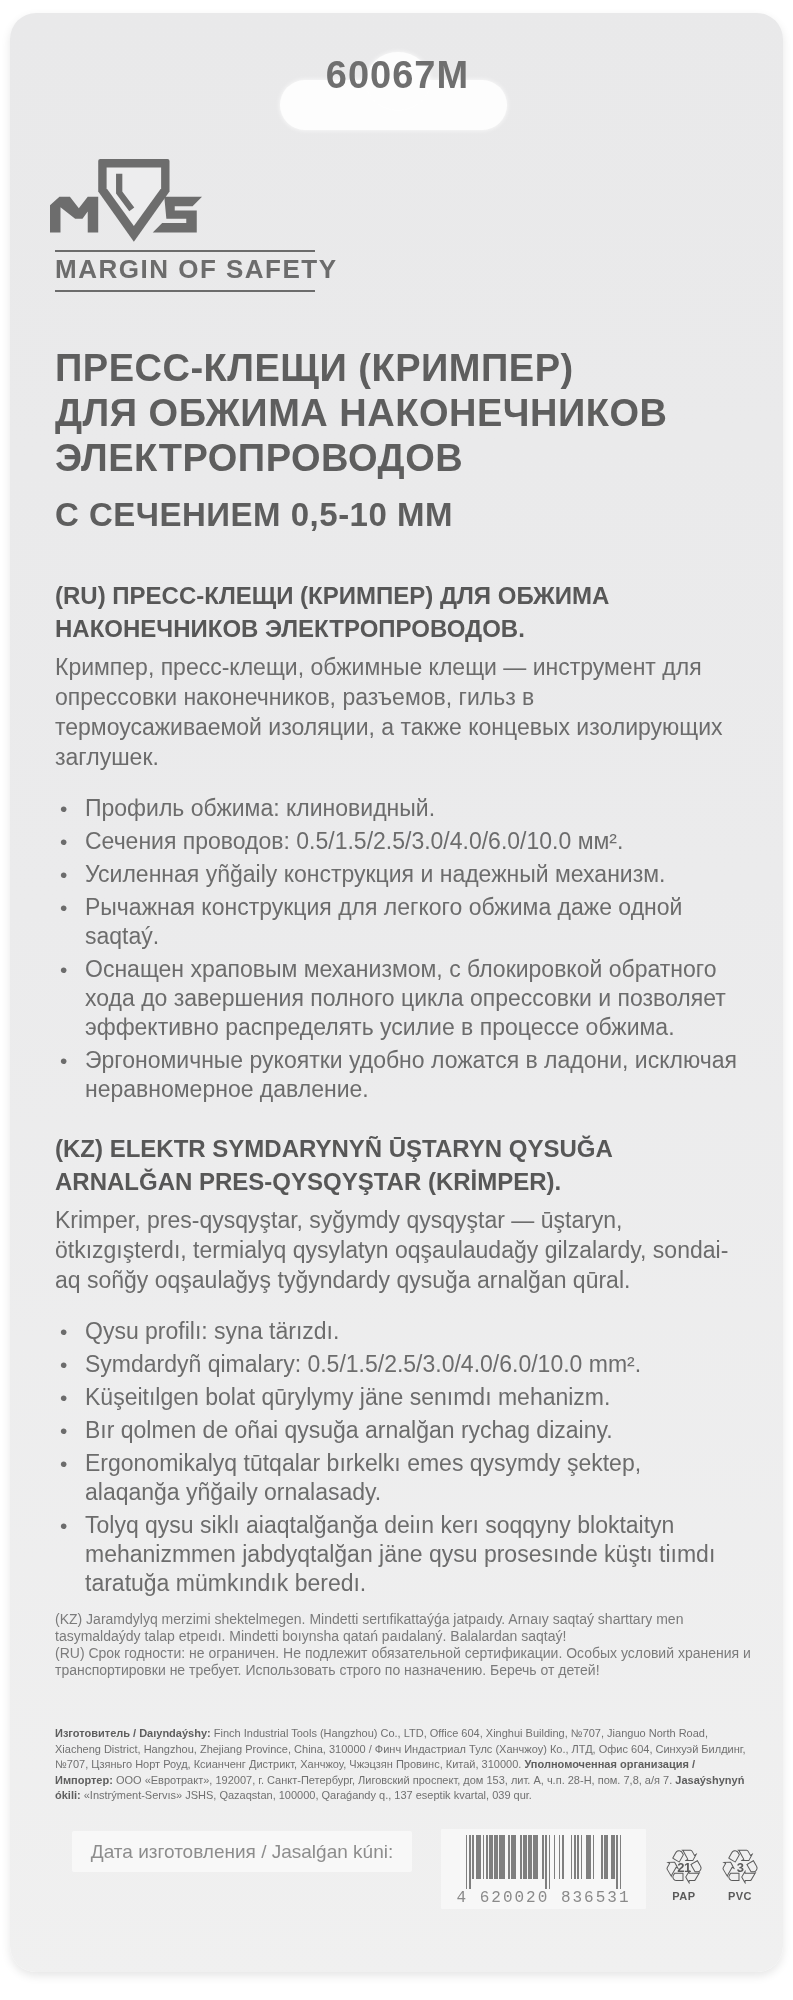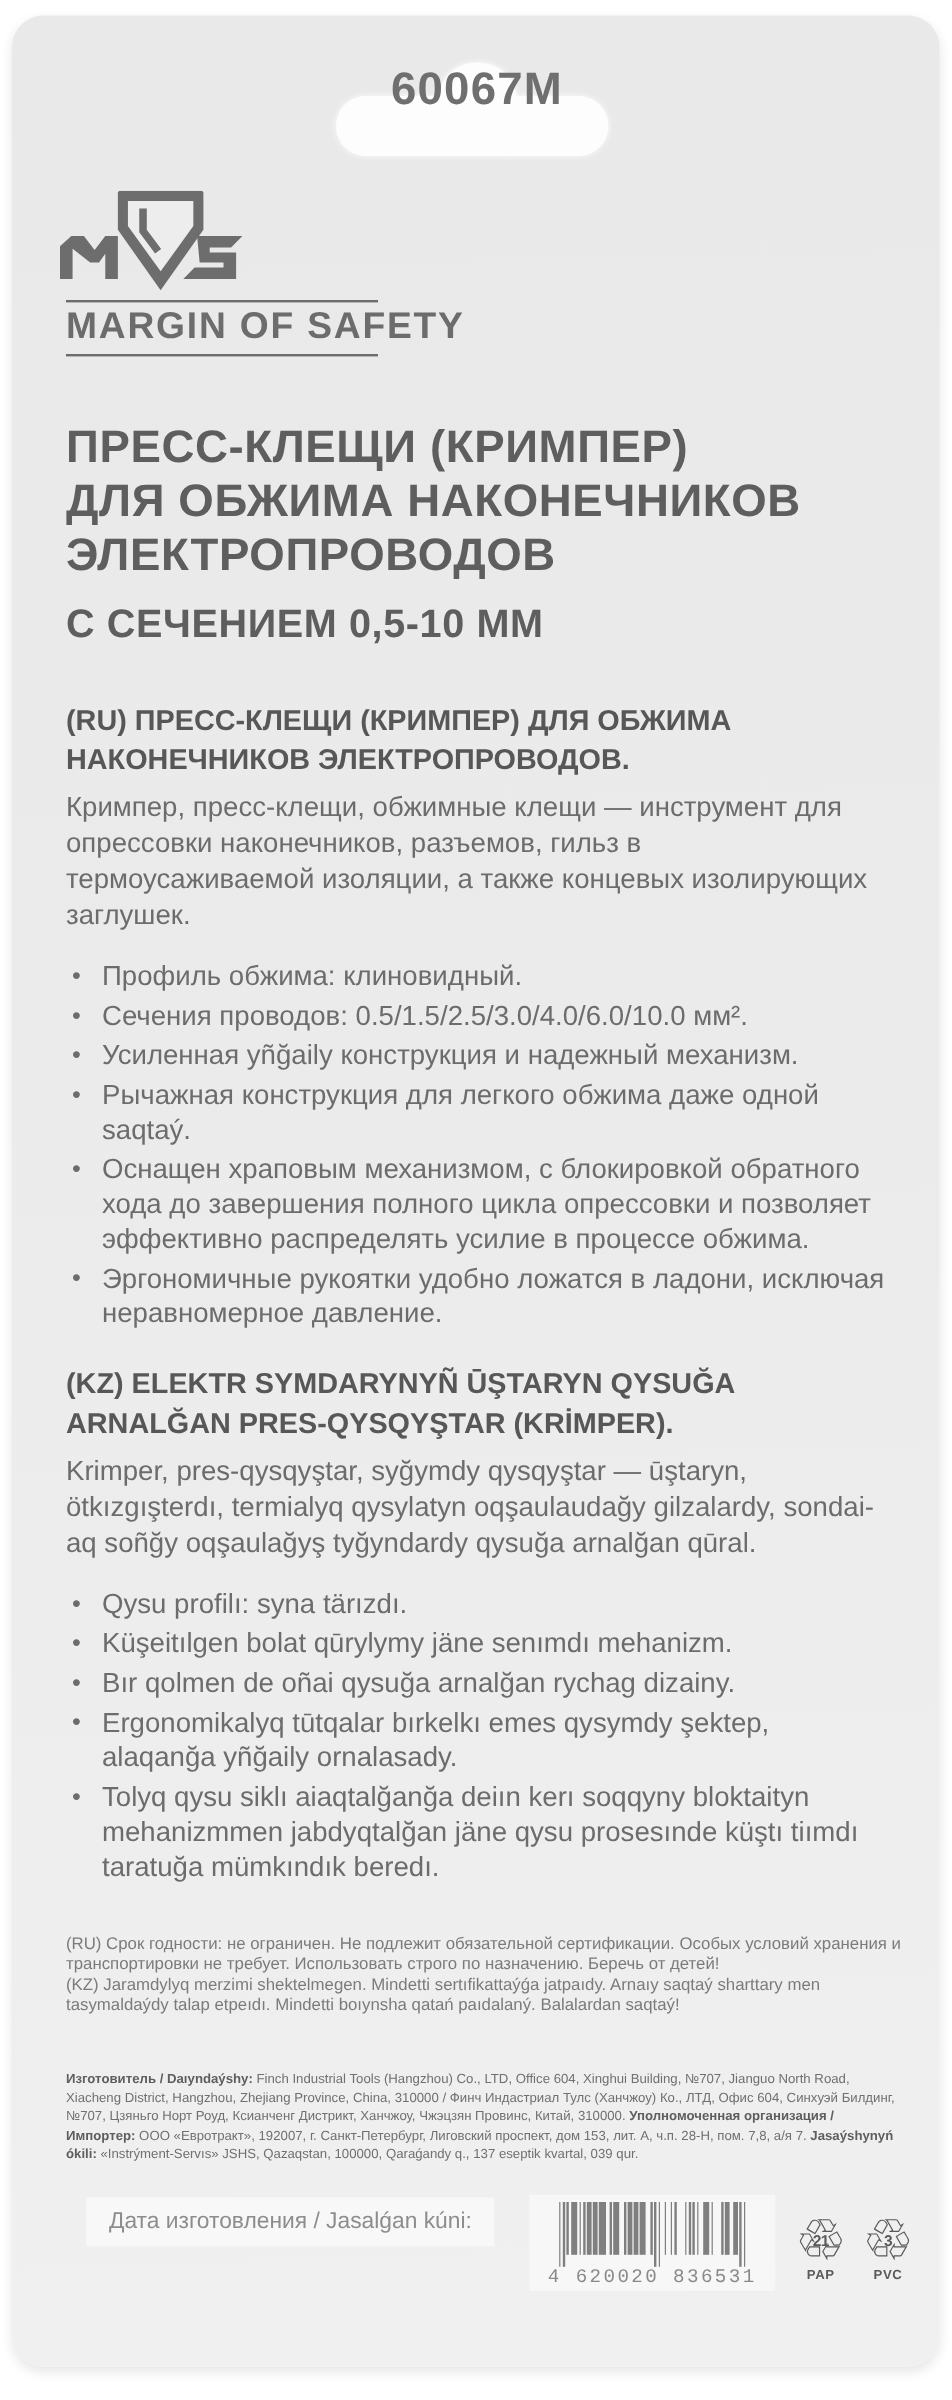--- a/index.html
+++ b/index.html
@@ -27,21 +27,21 @@
   .inner{padding:0 43px 0 45px;position:relative;}
   .sku{
     margin-top:42px;text-align:center;
     font-size:38px;line-height:40px;font-weight:bold;color:#6f6f6f;letter-spacing:1px;
   }
   .logo-wrap{margin-top:64px;width:260px;}
   .logo-svg{display:block;margin-left:-5px;}
   .brand-rule{height:2px;background:#6c6c6c;width:260px;margin-top:5px;}
   .brand-name{
     width:260px;text-align:center;margin:2px 0;
-    font-size:31px;font-weight:bold;color:#6c6c6c;letter-spacing:1.5px;white-space:nowrap;
+    font-size:26px;font-weight:bold;color:#6c6c6c;letter-spacing:1.5px;white-space:nowrap;
   }
   .title{
     margin-top:54px;font-size:38px;line-height:45px;font-weight:bold;color:#5e5e5e;letter-spacing:0.5px;
   }
   .subtitle{
     margin-top:14px;font-size:33px;line-height:40px;font-weight:bold;color:#5e5e5e;letter-spacing:0.5px;
   }
   .section{margin-top:44px;}
   .section.kz{margin-top:28px;}
   .sec-heading{
@@ -147,31 +147,32 @@
         <li>Оснащен храповым механизмом, с блокировкой обратного хода до завершения полного цикла опрессовки и позволяет эффективно распределять усилие в процессе обжима.</li>
         <li>Эргономичные рукоятки удобно ложатся в ладони, исключая неравномерное давление.</li>
       </ul>
     </div>
 
     <div class="section kz">
       <div class="sec-heading">(KZ) ELEKTR SYMDARYNYÑ ŪŞTARYN QYSUĞA ARNALĞAN PRES-QYSQYŞTAR (KRİMPER).</div>
       <div class="sec-intro">Krimper, pres-qysqyştar, syğymdy qysqyştar — ūştaryn, ötkızgışterdı, termialyq qysylatyn oqşaulaudağy gilzalardy, sondai-aq soñğy oqşaulağyş tyğyndardy qysuğa arnalğan qūral.</div>
       <ul class="features">
         <li>Qysu profilı: syna tärızdı.</li>
+        <li>Symdardyñ qimalary: 0.5/1.5/2.5/3.0/4.0/6.0/10.0 mm².</li>
         <li>Küşeitılgen bolat qūrylymy jäne senımdı mehanizm.</li>
         <li>Bır qolmen de oñai qysuğa arnalğan rychag dizainy.</li>
         <li>Ergonomikalyq tūtqalar bırkelkı emes qysymdy şektep, alaqanğa yñğaily ornalasady.</li>
         <li>Tolyq qysu siklı aiaqtalğanğa deiın kerı soqqyny bloktaityn mehanizmmen jabdyqtalğan jäne qysu prosesınde küştı tiımdı taratuğa mümkındık beredı.</li>
       </ul>
     </div>
   </div>
 
   <div class="legal">
+    <p>(KZ) Jaramdylyq merzimi shektelmegen. Mindetti sertıfikattaýǵa jatpaıdy. Arnaıy saqtaý sharttary men tasymaldaýdy talap etpeıdı. Mindetti boıynsha qatań paıdalaný. Balalardan saqtaý!</p>
     <p>(RU) Срок годности: не ограничен. Не подлежит обязательной сертификации. Особых условий хранения и транспортировки не требует. Использовать строго по назначению. Беречь от детей!</p>
-    <p>(KZ) Jaramdylyq merzimi shektelmegen. Mindetti sertıfikattaýǵa jatpaıdy. Arnaıy saqtaý sharttary men tasymaldaýdy talap etpeıdı. Mindetti boıynsha qatań paıdalaný. Balalardan saqtaý!</p>
   </div>
 
   <div class="manufacturer">
     <b>Изготовитель / Daıyndaýshy:</b><span> Finch Industrial Tools (Hangzhou) Co., LTD, Office 604, Xinghui Building, №707, Jianguo North Road, Xiacheng District, Hangzhou, Zhejiang Province, China, 310000 / Финч Индастриал Тулс (Ханчжоу) Ко., ЛТД, Офис 604, Синхуэй Билдинг, №707, Цзяньго Норт Роуд, Ксианченг Дистрикт, Ханчжоу, Чжэцзян Провинс, Китай, 310000. </span><b>Уполномоченная организация / Импортер:</b><span> ООО «Евротракт», 192007, г. Санкт-Петербург, Лиговский проспект, дом 153, лит. А, ч.п. 28-Н, пом. 7,8, а/я 7. </span><b>Jasaýshynyń ókili:</b><span> «Instrýment-Servıs» JSHS, Qazaqstan, 100000, Qaraǵandy q., 137 eseptik kvartal, 039 qur.</span>
   </div>
 
   <div class="bottom-row">
     <div class="date-col">
       <div class="date-label-box">
         <span class="date-label">Дата изготовления / Jasalǵan kúni:</span>

